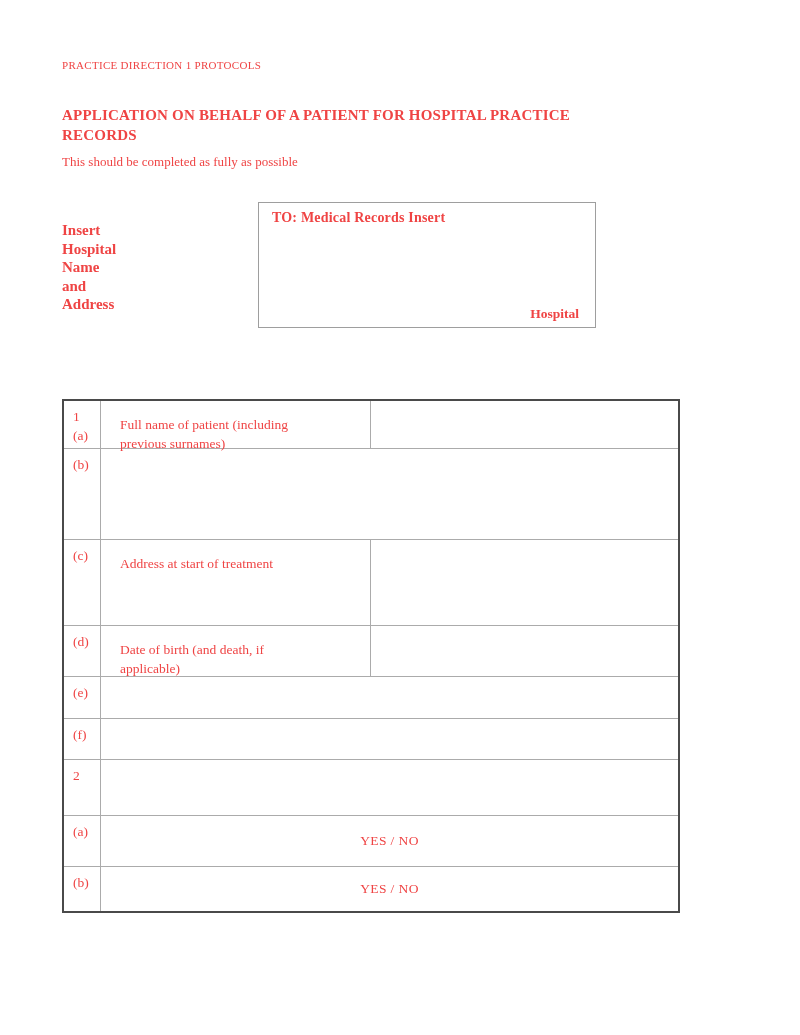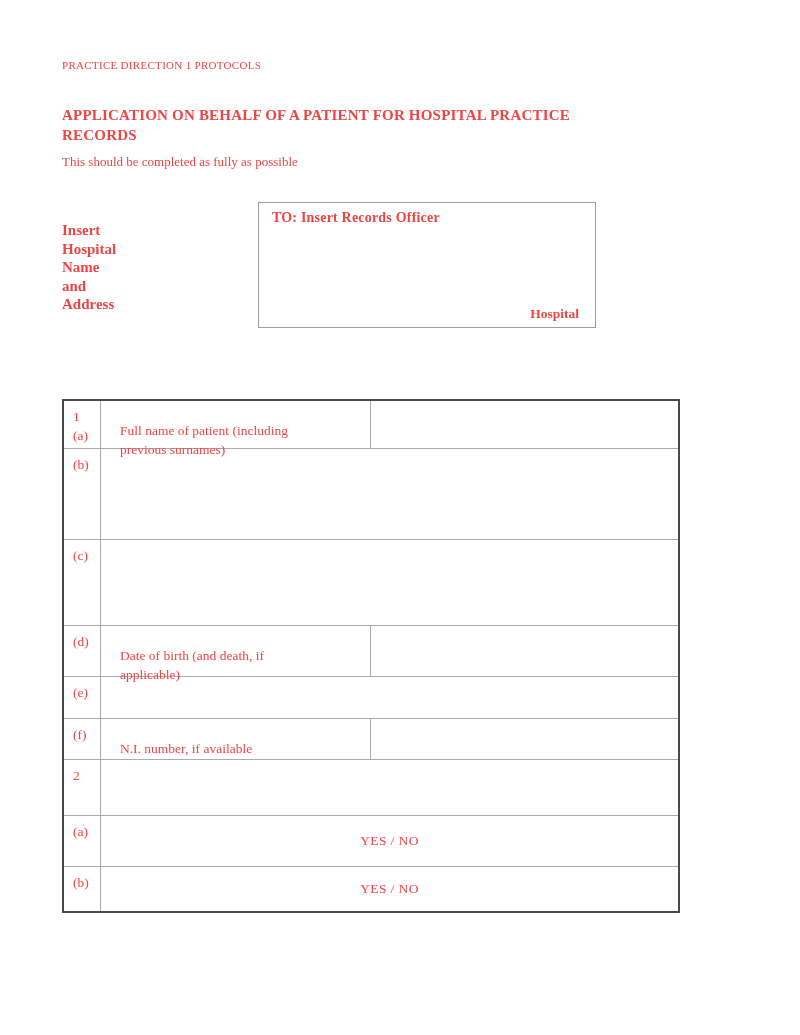--- a/index.html
+++ b/index.html
@@ -91,21 +91,21 @@
     width: 37px;
     border-right: 1px solid #ababab;
     padding: 6px 2px 4px 9px;
     font-size: 13.5px;
     line-height: 19px;
     white-space: pre-line;
   }
   .c-label {
     width: 270px;
     border-right: 1px solid #ababab;
-    padding: 20px 8px 4px 19px;
+    padding: 14px 8px 4px 19px;
     font-size: 13.5px;
     line-height: 19px;
     white-space: pre-line;
   }
   .c-ans {
     flex: 1;
     display: flex;
     align-items: center;
     justify-content: center;
     font-size: 13.5px;
@@ -125,53 +125,53 @@
 
   <div class="doc-subtitle">This should be completed as fully as possible</div>
 
   <div class="side-label">Insert
 Hospital
 Name
 and
 Address</div>
 
   <div class="to-box">
-    <div class="to-line">TO: Insert Records Officer</div>
+    <div class="to-line">TO: Medical Records Insert</div>
     <div class="hospital-line">Hospital</div>
   </div>
 
   <div class="form-table">
     <div class="row">
       <div class="c-num">1
 (a)</div>
       <div class="c-label">Full name of patient (including
 previous surnames)</div>
       <div class="c-ans"></div>
     </div>
     <div class="row">
       <div class="c-num">(b)</div>
       <div class="c-ans"></div>
     </div>
     <div class="row">
       <div class="c-num">(c)</div>
+      <div class="c-label">Address at start of treatment</div>
       <div class="c-ans"></div>
     </div>
     <div class="row">
       <div class="c-num">(d)</div>
       <div class="c-label">Date of birth (and death, if
 applicable)</div>
       <div class="c-ans"></div>
     </div>
     <div class="row">
       <div class="c-num">(e)</div>
       <div class="c-ans"></div>
     </div>
     <div class="row">
       <div class="c-num">(f)</div>
-      <div class="c-label">N.I. number, if available</div>
       <div class="c-ans"></div>
     </div>
     <div class="row">
       <div class="c-num">2</div>
       <div class="c-ans"></div>
     </div>
     <div class="row">
       <div class="c-num">(a)</div>
       <div class="c-ans">YES / NO</div>
     </div>

